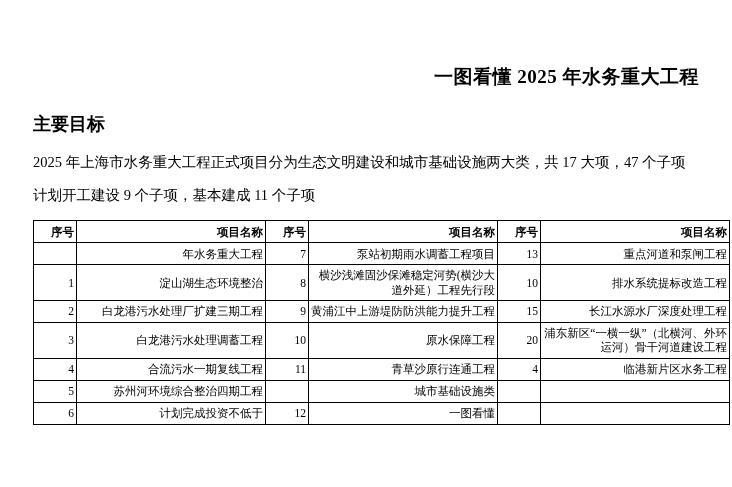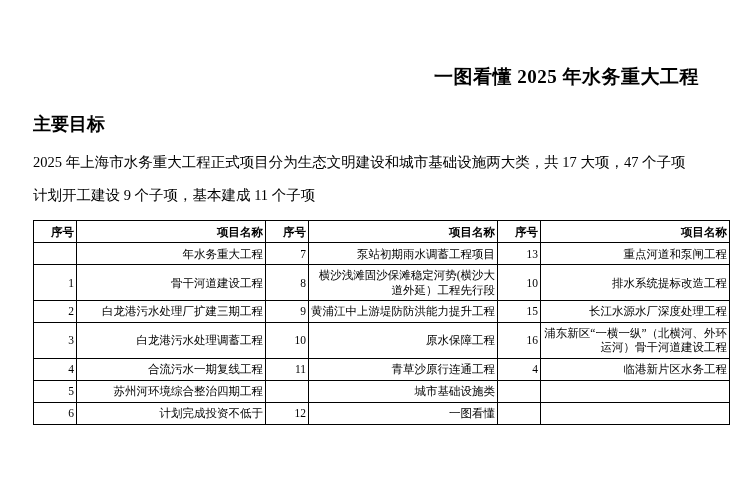--- a/index.html
+++ b/index.html
@@ -100,40 +100,40 @@
       <tr class="row-h">
         <td></td>
         <td class="cat-cell">年水务重大工程</td>
         <td>7</td>
         <td>泵站初期雨水调蓄工程项目</td>
         <td>13</td>
         <td>重点河道和泵闸工程</td>
       </tr>
       <tr class="row-h">
         <td>1</td>
-        <td>骨干河道建设工程</td>
+        <td>淀山湖生态环境整治</td>
         <td>8</td>
         <td>横沙浅滩固沙保滩稳定河势(横沙大道外延）工程先行段</td>
         <td>10</td>
         <td>排水系统提标改造工程</td>
       </tr>
       <tr class="row-h">
         <td>2</td>
         <td>白龙港污水处理厂扩建三期工程</td>
         <td>9</td>
         <td>黄浦江中上游堤防防洪能力提升工程</td>
         <td>15</td>
         <td>长江水源水厂深度处理工程</td>
       </tr>
       <tr class="row-h">
         <td>3</td>
         <td>白龙港污水处理调蓄工程</td>
         <td>10</td>
         <td>原水保障工程</td>
-        <td>16</td>
+        <td>20</td>
         <td>浦东新区“一横一纵”（北横河、外环运河）骨干河道建设工程</td>
       </tr>
       <tr class="row-h">
         <td>4</td>
         <td>合流污水一期复线工程</td>
         <td>11</td>
         <td>青草沙原行连通工程</td>
         <td>4</td>
         <td>临港新片区水务工程</td>
       </tr>

